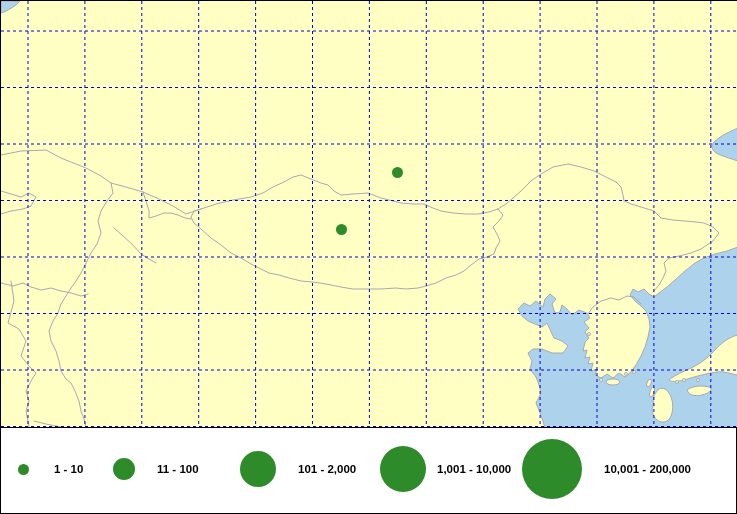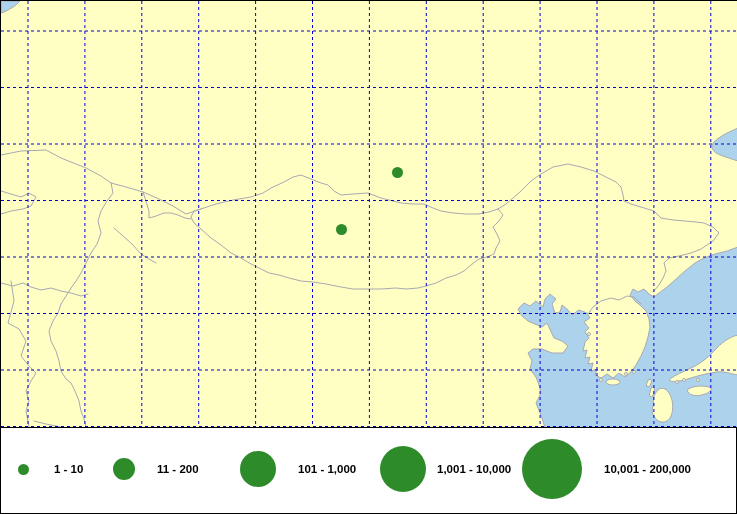--- a/index.html
+++ b/index.html
@@ -102,24 +102,24 @@
 
   <div class="map-dot" style="left: 390.5px; top: 165.5px; width: 11px; height: 11px; background: rgb(45, 139, 42);"></div>
       <div class="map-dot" style="left: 334.5px; top: 222.5px; width: 11px; height: 11px; background: rgb(45, 139, 42);"></div>
     </div>
 
   <div id="legend-box">
     <div class="legend-circle" style="left: 16.5px; top: 35.5px; width: 11px; height: 11px; background: rgb(45, 139, 42);"></div>
     <div class="legend-label" style="left: 53px; top: 41px;">1 - 10</div>
 
     <div class="legend-circle" style="left: 112px; top: 30px; width: 22px; height: 22px; background: rgb(45, 139, 42);"></div>
-    <div class="legend-label" style="left: 156px; top: 41px;">11 - 200</div>
+    <div class="legend-label" style="left: 156px; top: 41px;">11 - 100</div>
 
     <div class="legend-circle" style="left: 239px; top: 23px; width: 36px; height: 36px; background: rgb(45, 139, 42);"></div>
-    <div class="legend-label" style="left: 297px; top: 41px;">101 - 1,000</div>
+    <div class="legend-label" style="left: 297px; top: 41px;">101 - 2,000</div>
 
     <div class="legend-circle" style="left: 379px; top: 18px; width: 46px; height: 46px; background: rgb(45, 139, 42);"></div>
     <div class="legend-label" style="left: 436px; top: 41px;">1,001 - 10,000</div>
 
     <div class="legend-circle" style="left: 521px; top: 11px; width: 60px; height: 60px; background: rgb(45, 139, 42);"></div>
     <div class="legend-label" style="left: 603px; top: 41px;">10,001 - 200,000</div>
   </div>
 
 </div>
 

